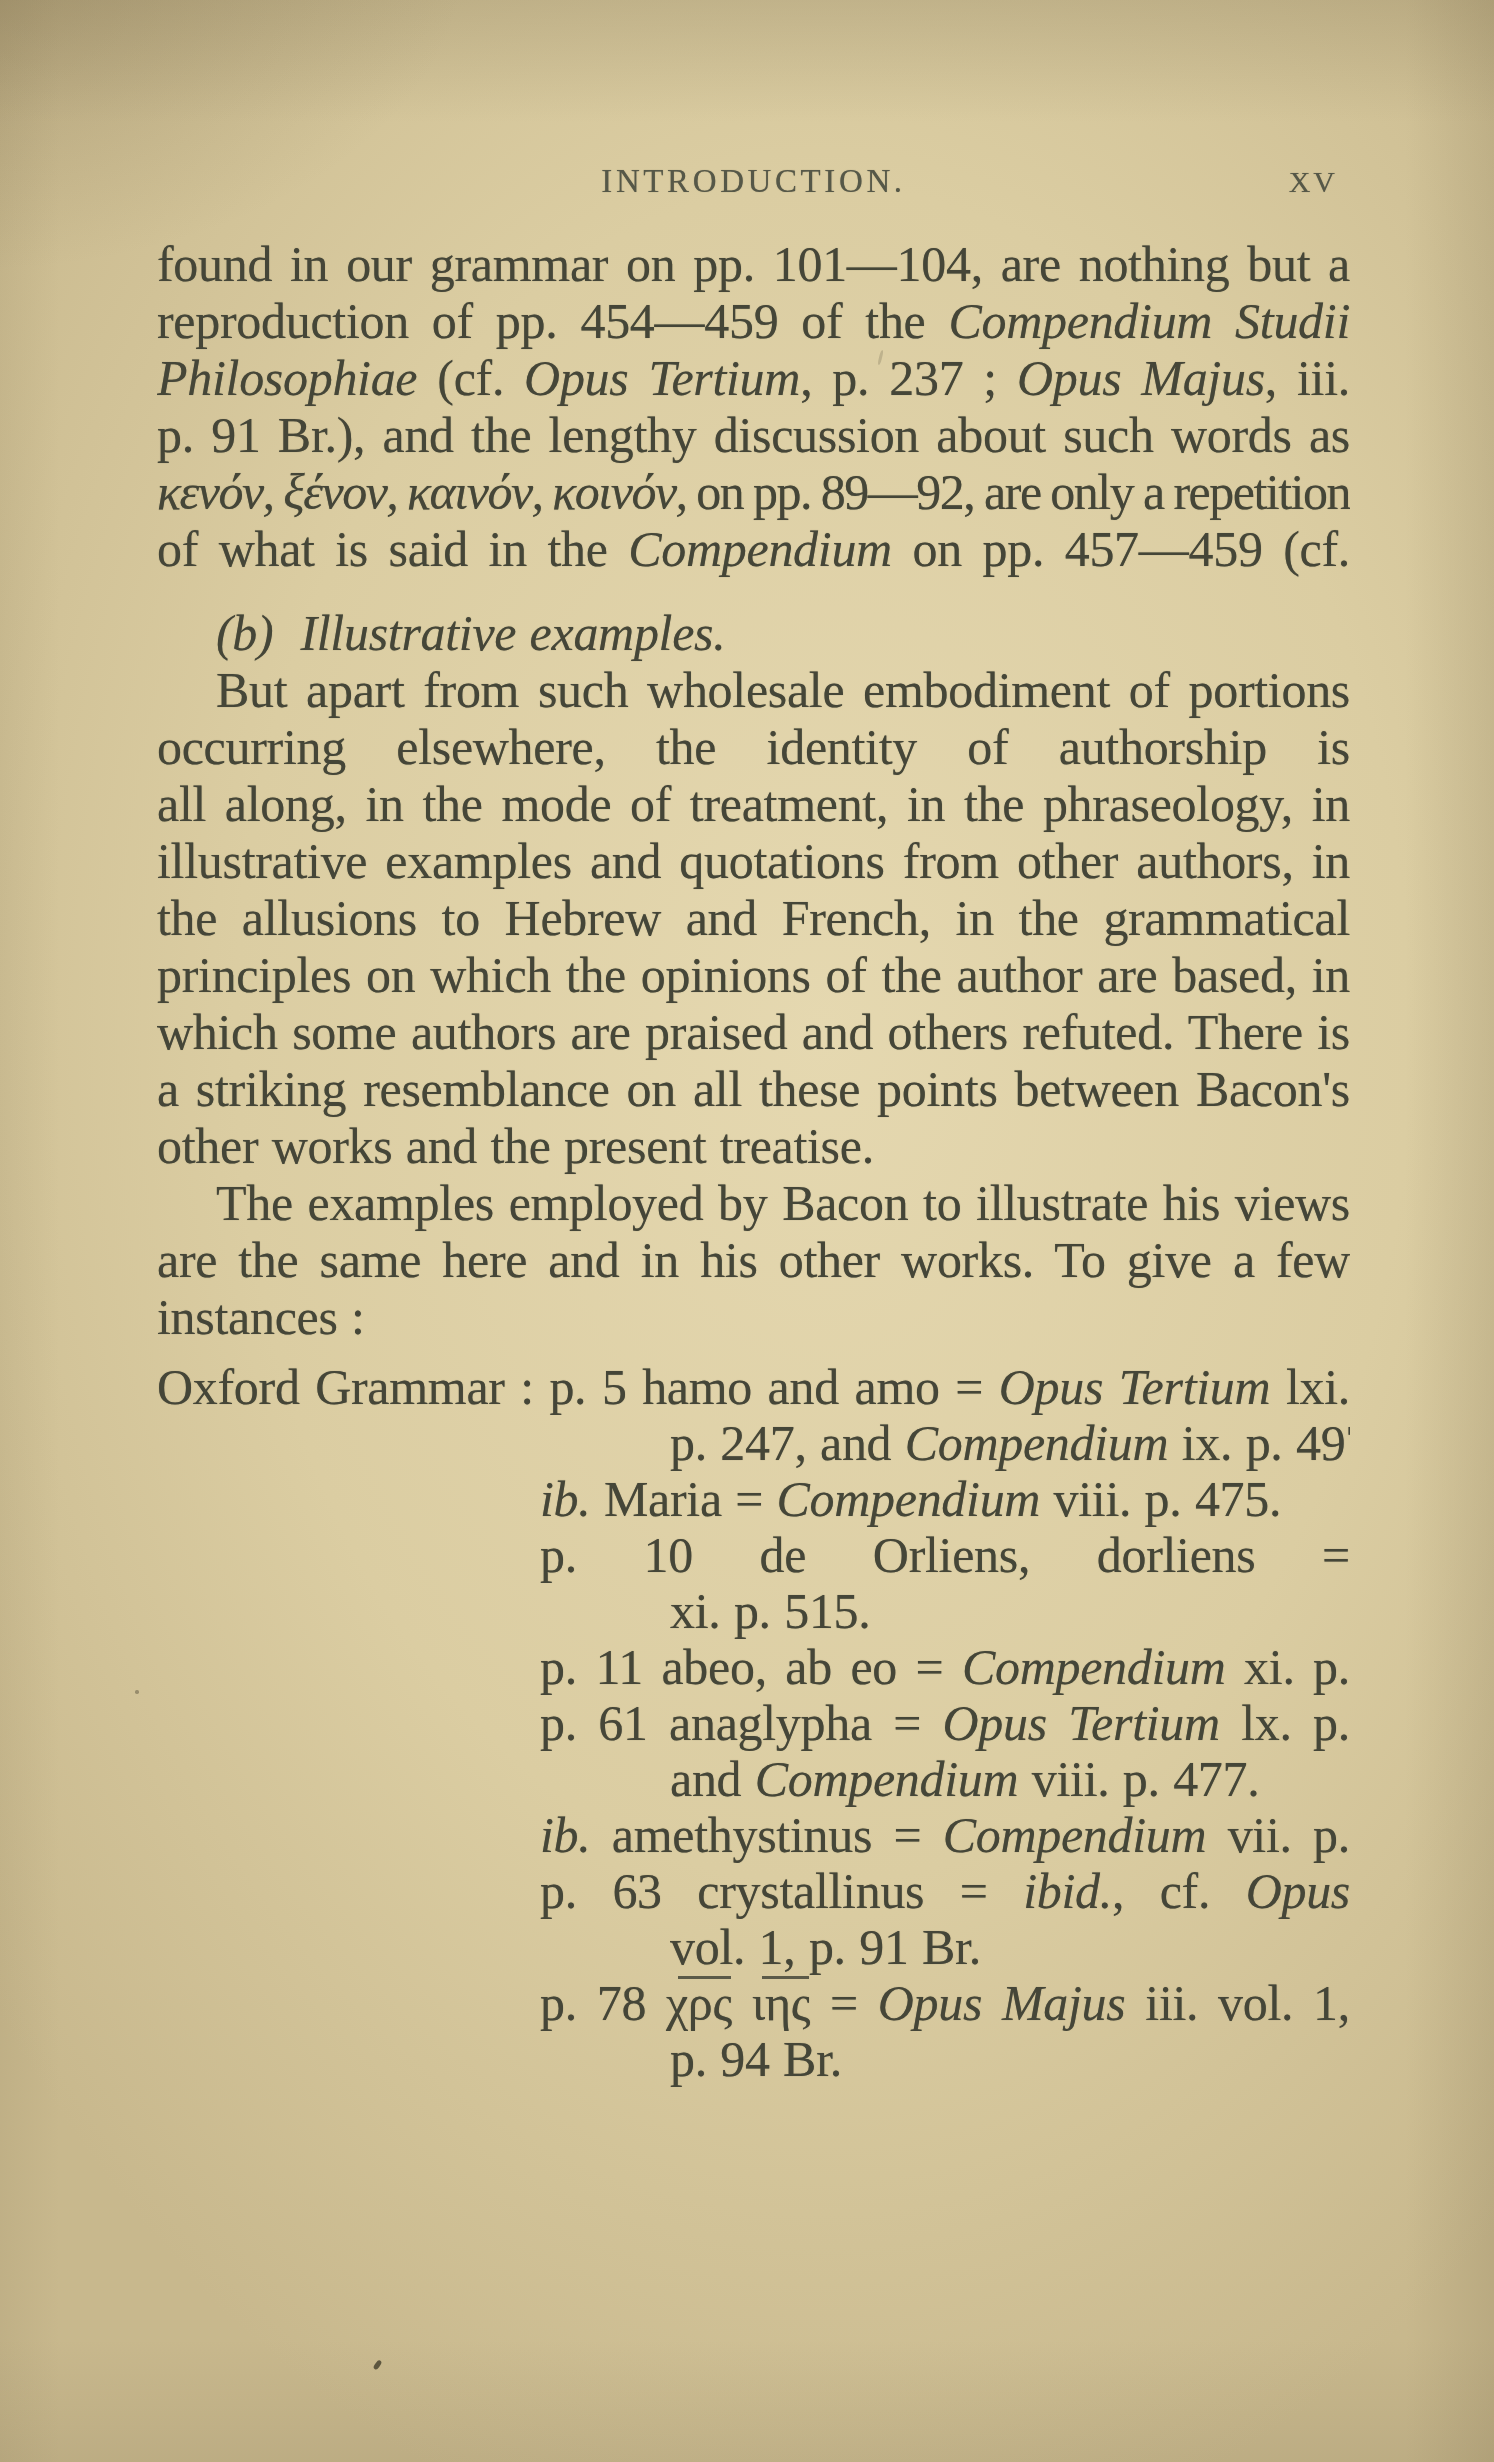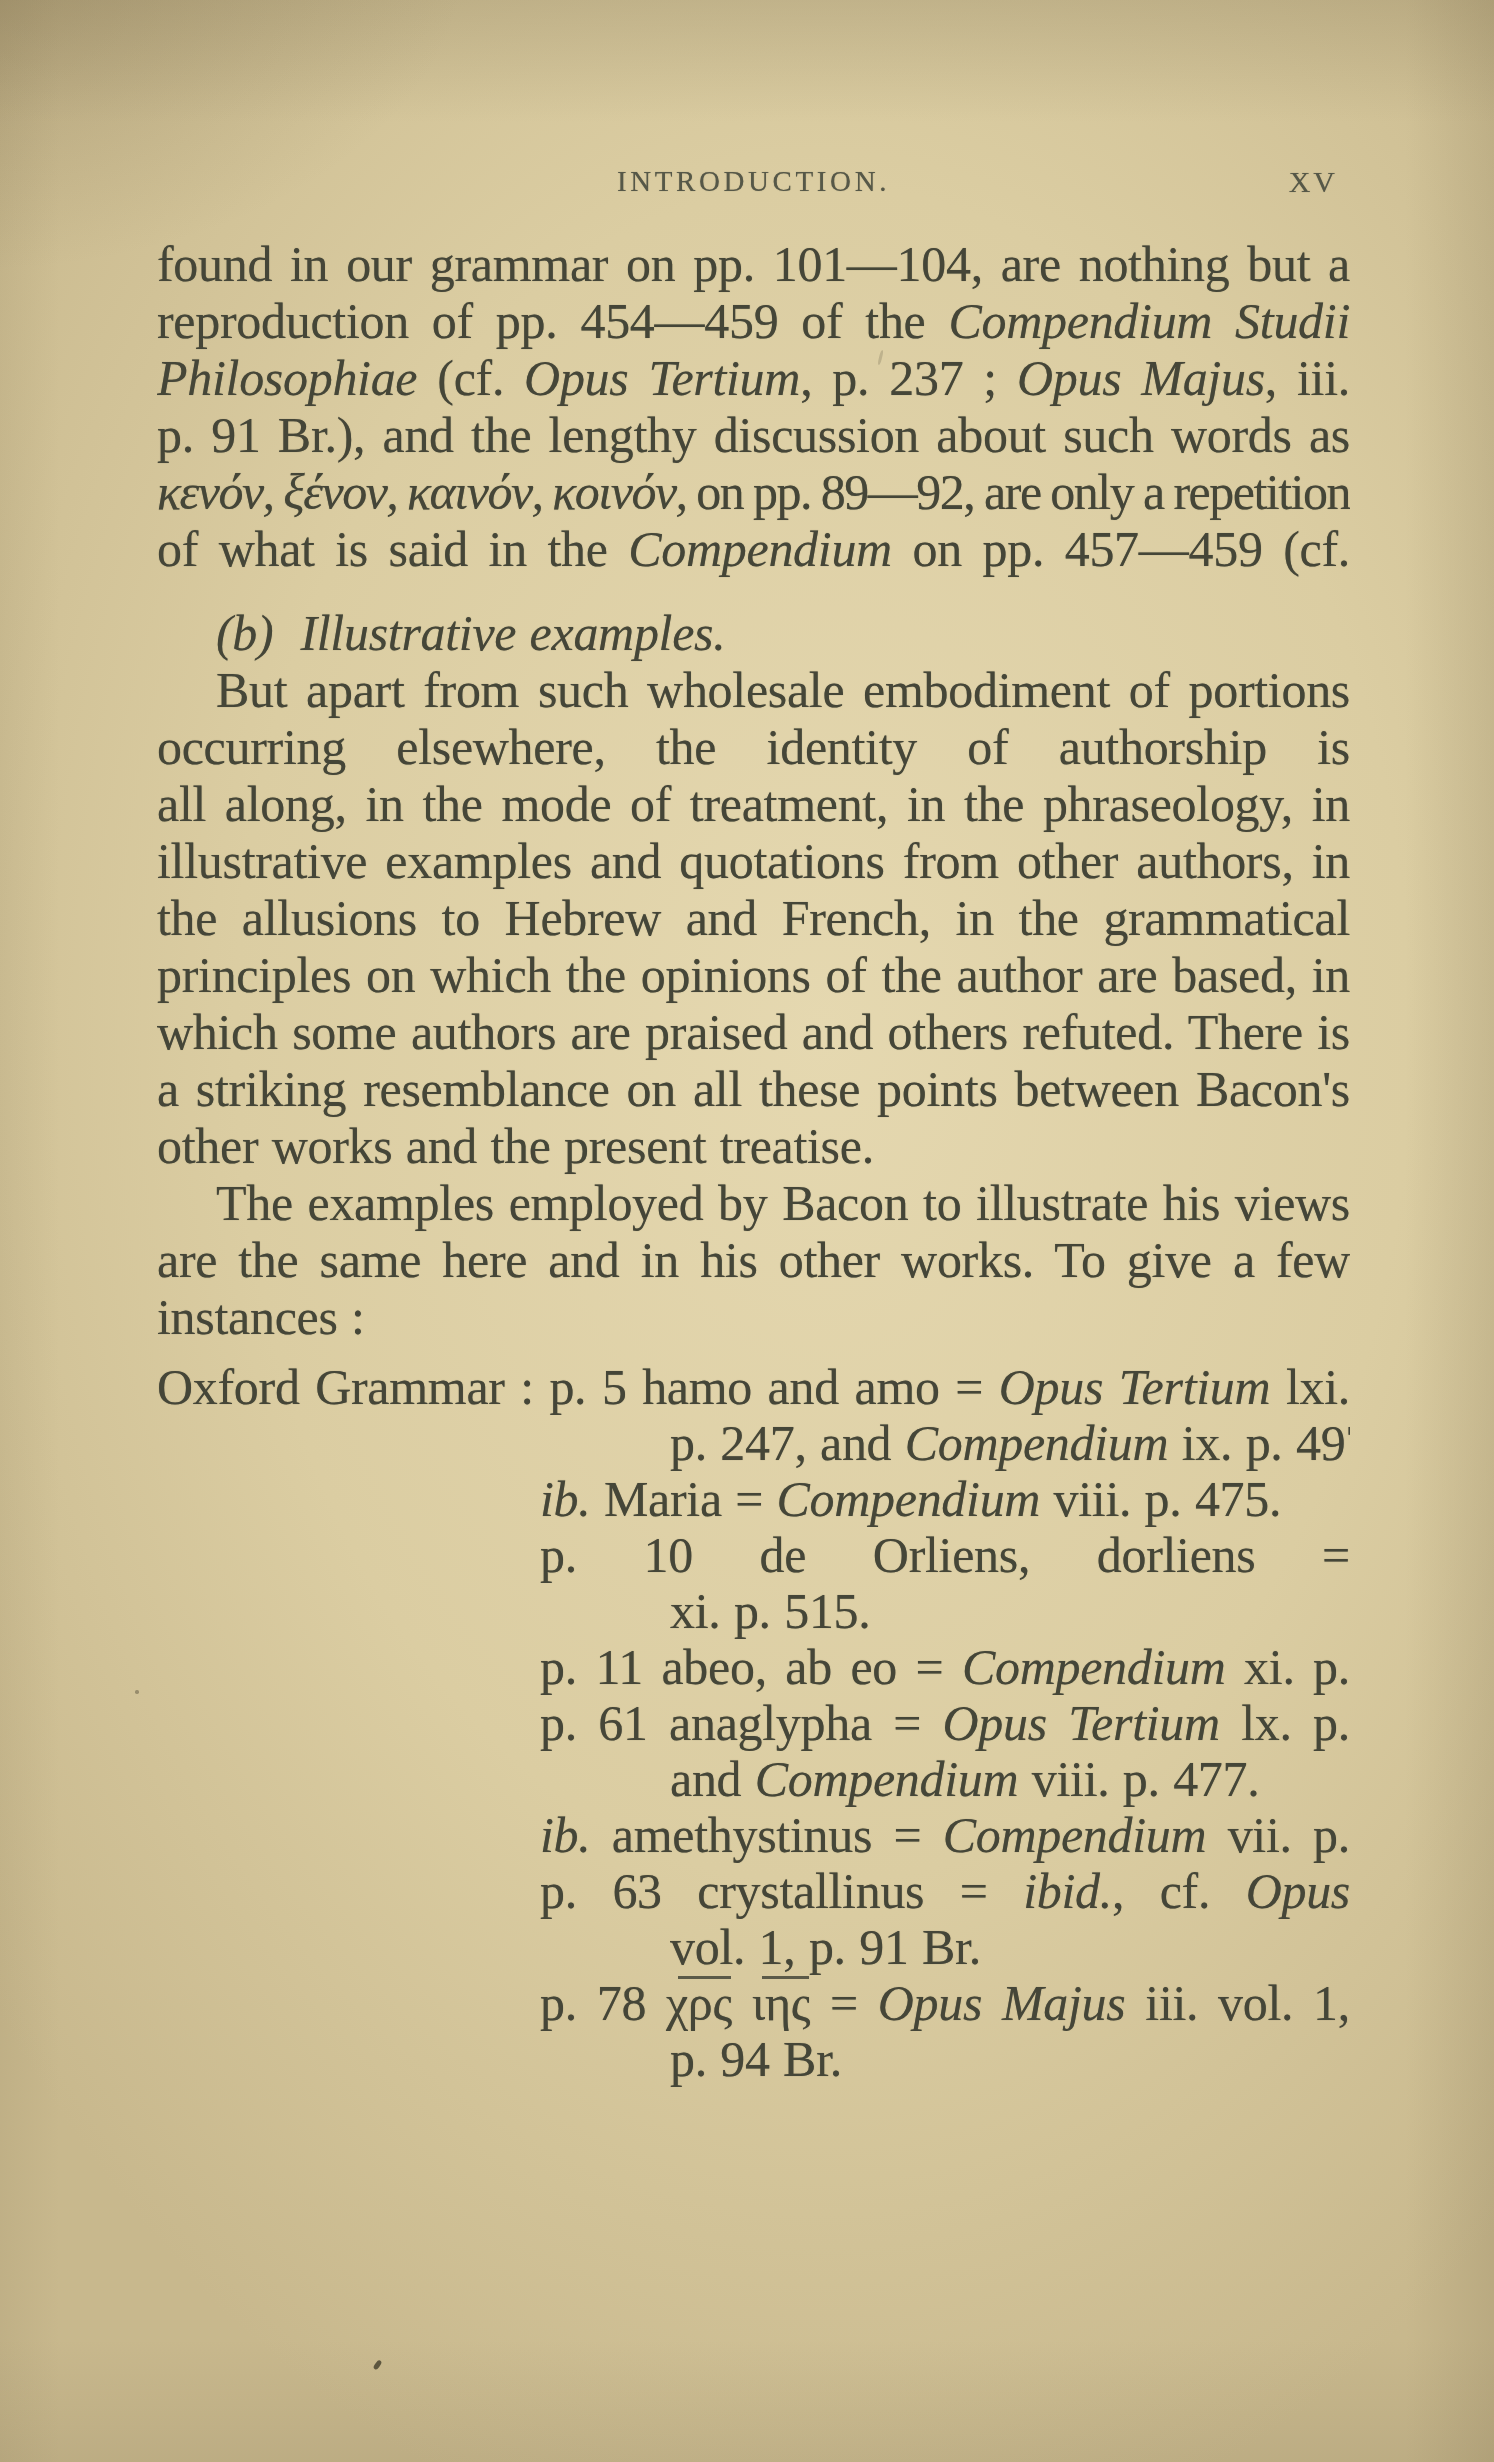--- a/index.html
+++ b/index.html
@@ -17,21 +17,21 @@
       radial-gradient(ellipse 1068px 1543px at 55% 42%, var(--paper-light) 0%, var(--paper) 55%, var(--paper-dark) 100%);
     font-family:"Liberation Serif","DejaVu Serif",serif;
     color:var(--ink);
   }
   .hdr{
     position:absolute;left:157px;top:153px;width:1193px;height:57px;
     line-height:57px;
   }
   .hdr .title{
     display:block;text-align:center;
-    font-size:29px;letter-spacing:3.6px;color:var(--ink-faded);
+    font-size:33px;letter-spacing:3.6px;color:var(--ink-faded);
     text-shadow:0 0 0.9px rgba(70,70,52,.55);
   }
   .hdr .pageno{
     position:absolute;right:12px;top:0;
     font-size:30px;letter-spacing:3px;color:var(--ink-faded);
     text-shadow:0 0 0.9px rgba(70,70,52,.55);
   }
   .col{
     position:absolute;left:157px;top:236px;width:1193px;
     font-size:50px;

